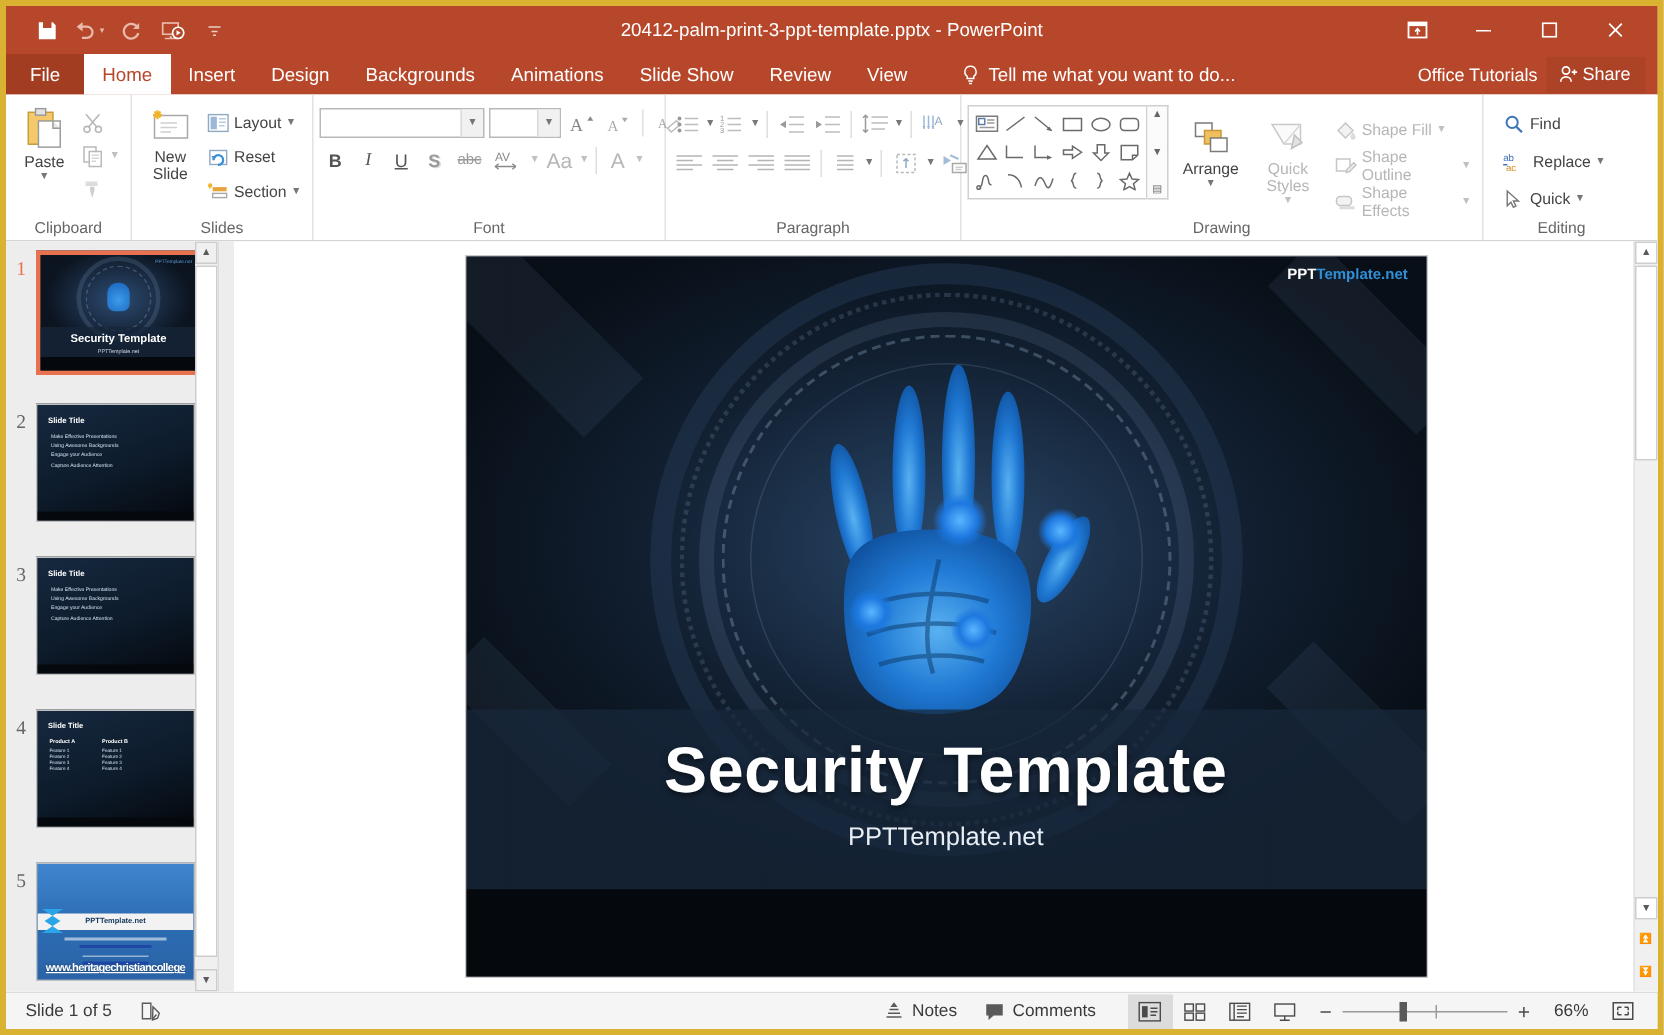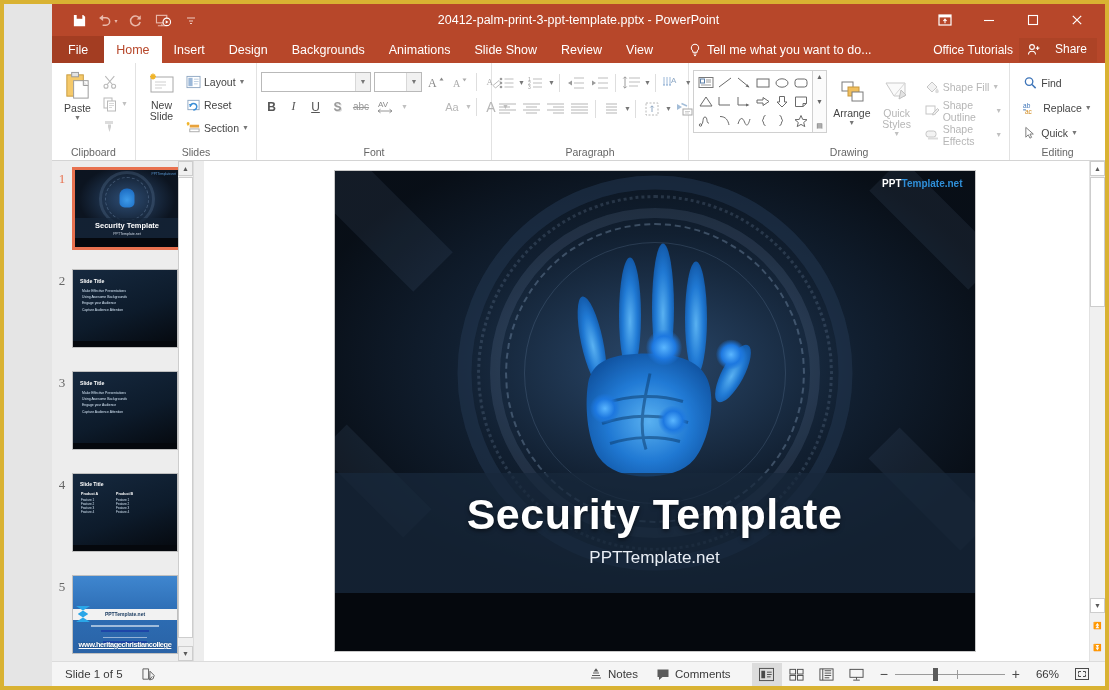--- a/index.html
+++ b/index.html
@@ -7,21 +7,21 @@
     width: 1109px; height: 690px;
     overflow: hidden;
     font-family: "Liberation Sans", sans-serif;
     background: #d4a82c;
   }
   
   #app {
     position: absolute; inset: 0;
     border: 4px solid #d9b232;
     background: #e5e5e5;
-    display: flex; flex-direction: column; padding-left: 48px;
+    display: flex; flex-direction: column;
   }
 
   
   .titlebar {
     height: 32px; background: #b7472a; position: relative;
     display: flex; align-items: center; flex: 0 0 32px;
   }
   .qat { display: flex; align-items: center; gap: 2px; padding-left: 14px; }
   .qat-btn {
     width: 26px; height: 24px; display: flex; align-items: center; justify-content: center;
@@ -52,21 +52,21 @@
   .tellme {
     display: flex; align-items: center; gap: 6px; color: #fff; padding: 0 10px;
     height: 27px; margin-left: 14px; font-size: 12.5px;
   }
   .tabrow-right {
     margin-left: auto; display: flex; align-items: center; height: 27px;
     gap: 6px; padding-right: 8px;
   }
   .user-name { color: #fff; font-size: 12px; }
   .share-btn {
-    display: flex; align-items: center; gap: 14px; color: #fff; font-size: 12px;
+    display: flex; align-items: center; gap: 2px; color: #fff; font-size: 12px;
     background: #a8destroy; background: #ad4326; padding: 4px 10px 5px 8px; height: 24px;
   }
 
   
   .ribbon {
     flex: 0 0 97px; background: #fff; border-bottom: 1px solid #d4d4d4;
     display: flex; position: relative;
   }
   .rgroup {
     position: relative; display: flex; flex-direction: column;
@@ -463,21 +463,21 @@
           <div class="fmt-btn" style="text-decoration:underline;">U</div>
           <div class="fmt-btn" style="font-weight:bold;color:#9a9a9a;text-shadow:1px 1px 0 #ddd;">S</div>
           <div class="fmt-btn" style="width:24px;font-size:10px;color:#999;text-decoration:line-through;">abc</div>
           <div class="fmt-btn" style="width:26px;">
             <svg width="22" height="17" viewBox="0 0 22 17">
                 <text x="2" y="9" font-size="8" fill="#8a8a8a" font-family="Liberation Sans, sans-serif">AV</text>
                 <path d="M2 13h14M2 13l2.5-1.8M2 13l2.5 1.8M16 13l-2.5-1.8M16 13l-2.5 1.8" stroke="#8a8a8a" stroke-width=".9" fill="none"></path>
               </svg>
           </div>
           <span class="caret dis">▼</span>
-          <div class="fmt-btn" style="width:24px;font-size:11px;color:#b6b6b6;margin-left:31px;">Aa</div>
+          <div class="fmt-btn" style="width:24px;font-size:14px;color:#b6b6b6;">Aa</div>
           <span class="caret dis">▼</span>
           <div class="vsep"></div>
           <div class="fmt-btn" style="width:20px;font-size:14px;color:#b6b6b6;">A</div>
           <span class="caret dis">▼</span>
         </div>
       </div>
       <div class="rgroup-label">Font</div>
     </div>
 
     <div class="rgroup" style="width:197px;">

